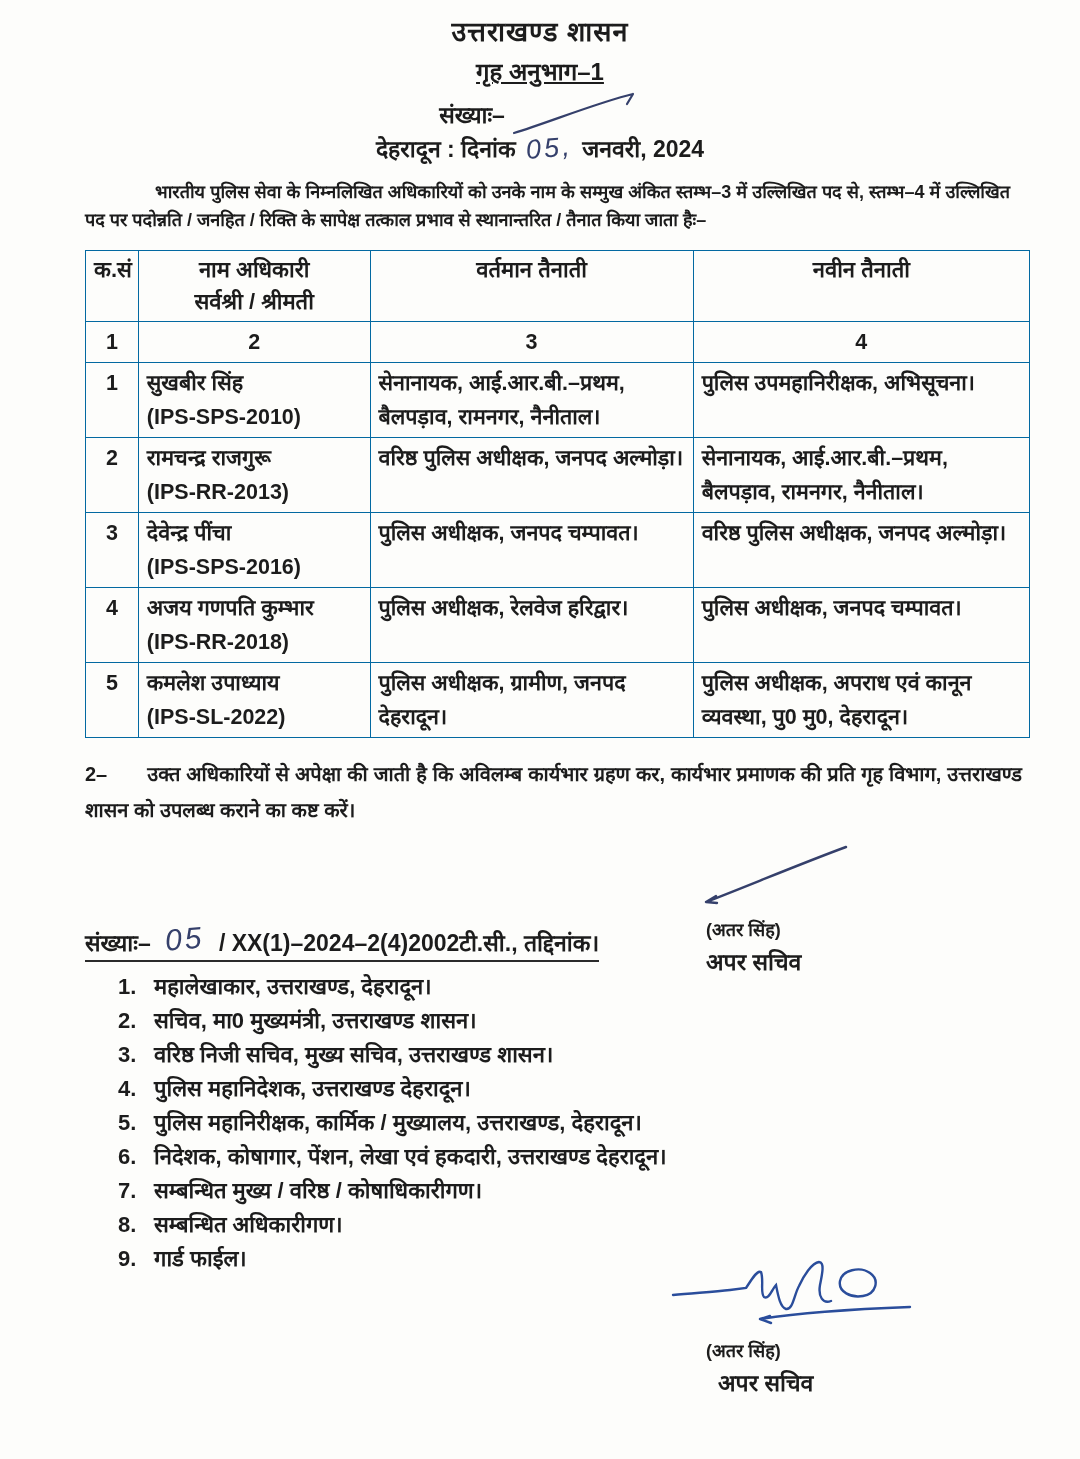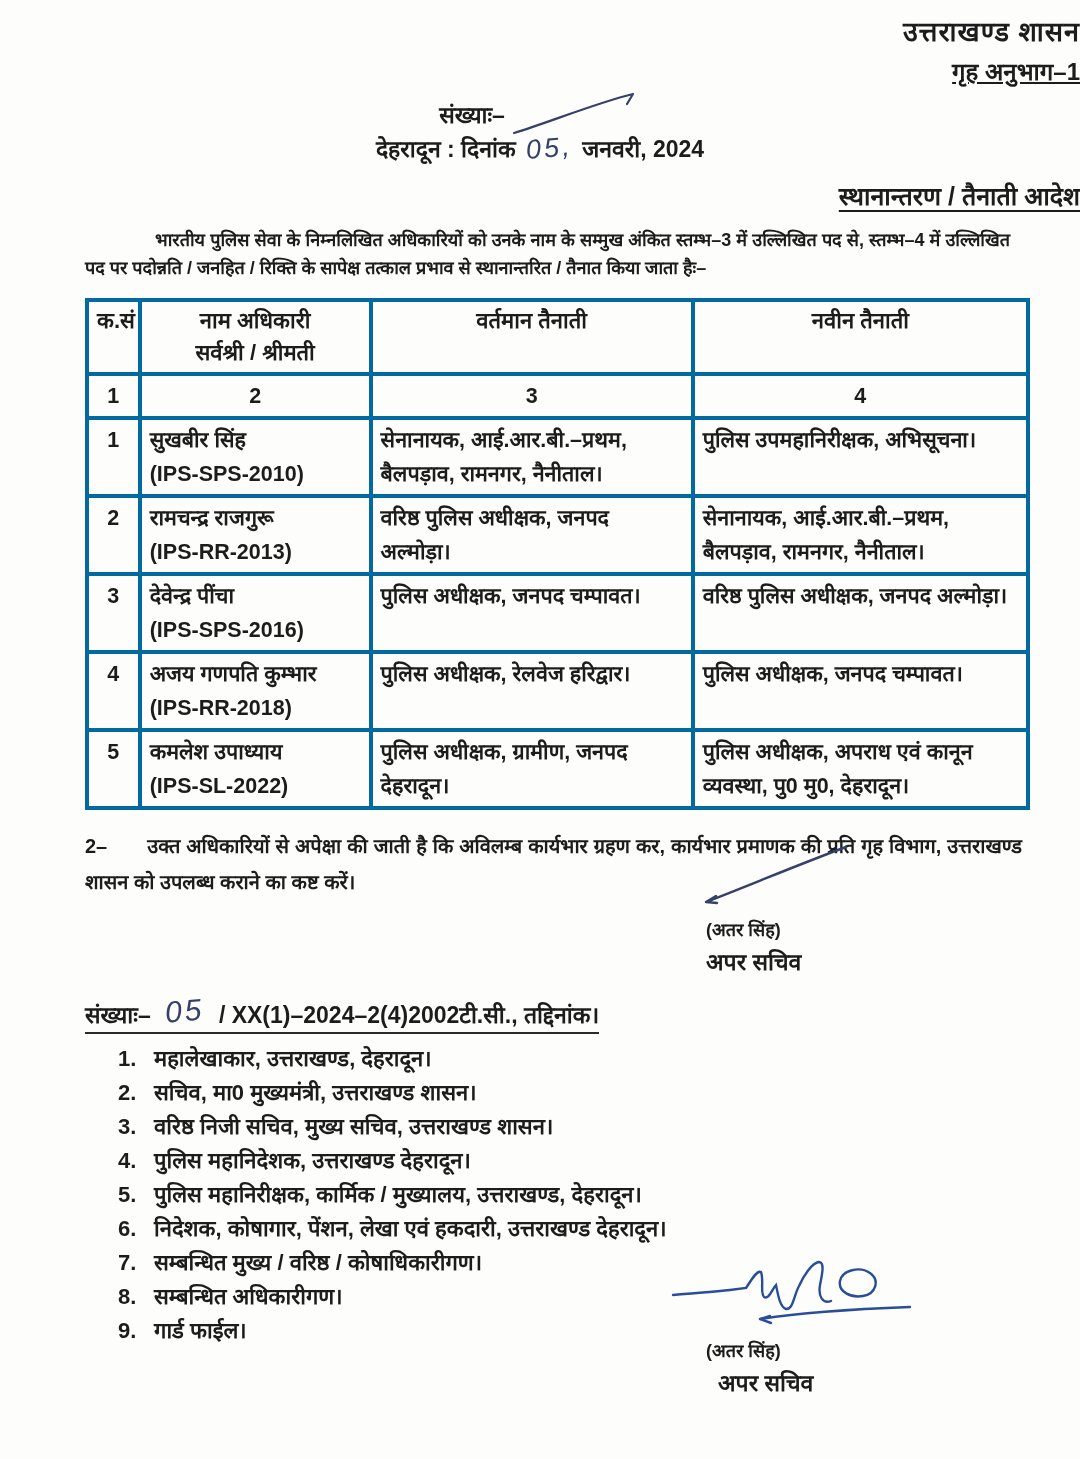--- a/index.html
+++ b/index.html
@@ -1,32 +1,32 @@
 <!DOCTYPE html>
 <html style="--ink-navy: #35406b; --ink-blue: #2a4d9b;"><head>
 <meta charset="utf-8">
 <style>
   html,body{margin:0;padding:0;background:#d9d9d9;}
   .page{
     width:1080px;height:1459px;background:#fdfdfb;position:relative;
     font-family:"Liberation Sans","DejaVu Sans",sans-serif;color:#1c1c1c;
     overflow:hidden;box-sizing:border-box;
   }
-  .center{text-align:right;}
+  .center{text-align:center;}
   .org{font-size:27px;font-weight:700;padding-top:12px;letter-spacing:1px;}
   .section{font-size:24px;font-weight:700;margin-top:5px;text-decoration:underline;}
   .ref-line{font-size:23px;font-weight:700;margin-top:3px;display:flex;justify-content:center;align-items:flex-end;}
   .slash-box{width:128px;height:46px;margin:0 2px -6px 6px;}
   .date-line{font-size:23px;font-weight:700;margin-top:2px;display:flex;justify-content:center;align-items:baseline;gap:10px;}
   .doc-title{font-size:25px;font-weight:700;margin-top:14px;text-decoration:underline;text-underline-offset:5px;text-decoration-thickness:2px;}
   .para1{margin:14px 70px 0 85px;font-size:18px;line-height:28px;font-weight:600;text-align:justify;text-indent:70px;}
   .hand{font-style:italic;font-weight:400;letter-spacing:3px;display:inline-block;transform:rotate(-5deg);color:var(--ink-navy,#33406b);font-size:27px;}
   .hand-big{font-size:30px;position:relative;top:-2px;padding:0 8px;}
   table.order{border-collapse:collapse;margin:16px 0 0 85px;width:945px;table-layout:fixed;}
-  table.order th,table.order td{border:4px solid #0369a1;padding:3px 8px;vertical-align:top;}
+  table.order th,table.order td{border:1px solid #0369a1;padding:3px 8px;vertical-align:top;}
   table.order th{font-size:22px;font-weight:700;text-align:center;line-height:32px;}
   table.order td{font-size:21.5px;font-weight:600;line-height:34px;}
   .col-sn{width:52px;} .col-name{width:228px;} .col-cur{width:318px;} .col-new{width:331px;}
   .subhead td{text-align:center;font-weight:700;padding:0 0 2px 0;line-height:26px;}
   td.sn{text-align:center;}
   .cadre{font-family:"Liberation Sans","DejaVu Sans",sans-serif;}
   .para2{margin:18px 58px 0 85px;font-size:20px;line-height:36px;font-weight:600;text-align:justify;}
   .para2 .pnum{font-weight:700;padding-right:34px;}
   .sig-block{position:absolute;width:260px;}
   .sig1{left:700px;top:842px;}
@@ -61,21 +61,20 @@
         <svg class="sig-stroke" width="128" height="46" viewBox="0 0 128 46">
           <path d="M3 43 C36 33 88 12 122 4 M122 4 l-6 10" fill="none" stroke="currentColor" stroke-width="2.2" stroke-linecap="round"></path>
         </svg>
       </span>
     </div>
     <div class="date-line">
       <span>देहरादून : दिनांक</span>
       <span class="hand">05,</span>
       <span>जनवरी, 2024</span>
     </div>
-    <div class="doc-title">स्थानान्तरण / तैनाती आदेश</div>
   </div>
 
   <p class="para1">भारतीय पुलिस सेवा के निम्नलिखित अधिकारियों को उनके नाम के सम्मुख अंकित स्तम्भ–3 में उल्लिखित पद से, स्तम्भ–4 में उल्लिखित पद पर पदोन्नति / जनहित / रिक्ति के सापेक्ष तत्काल प्रभाव से स्थानान्तरित / तैनात किया जाता हैः–</p>
 
   <table class="order">
     <colgroup>
         <col class="col-sn">
         <col class="col-name">
         <col class="col-cur">
         <col class="col-new">

